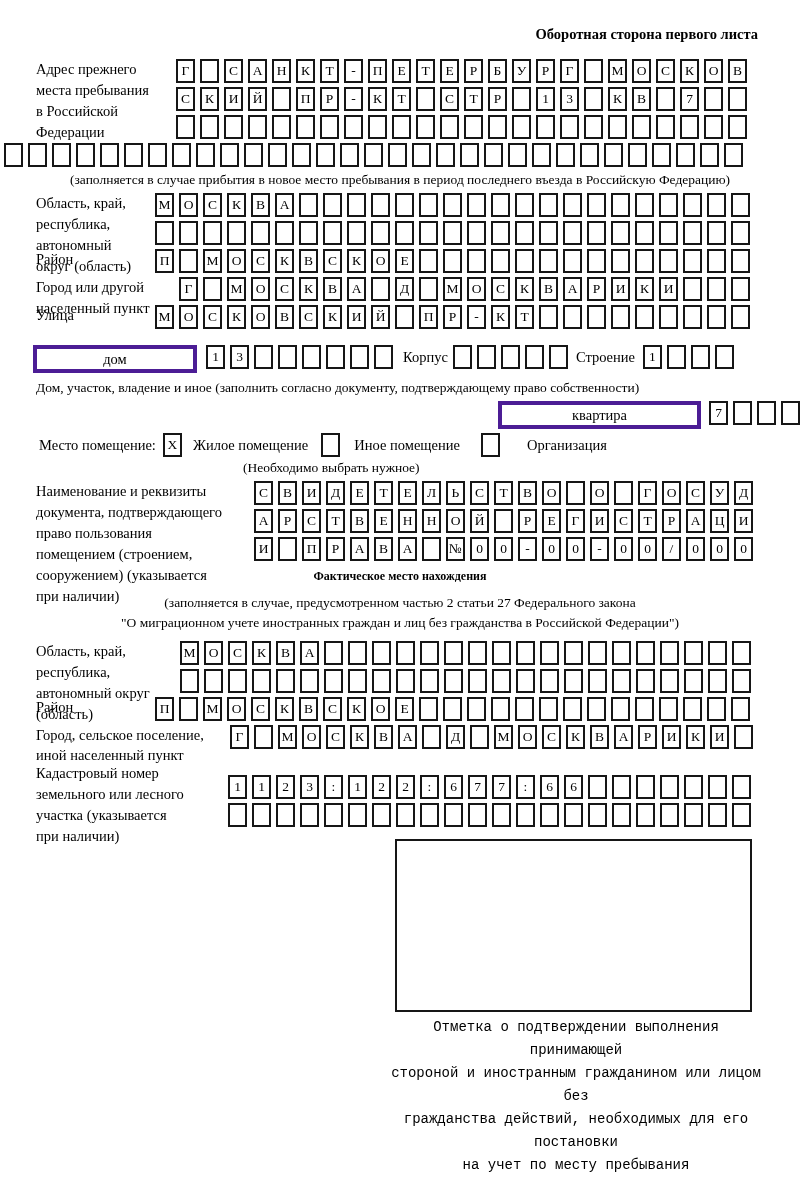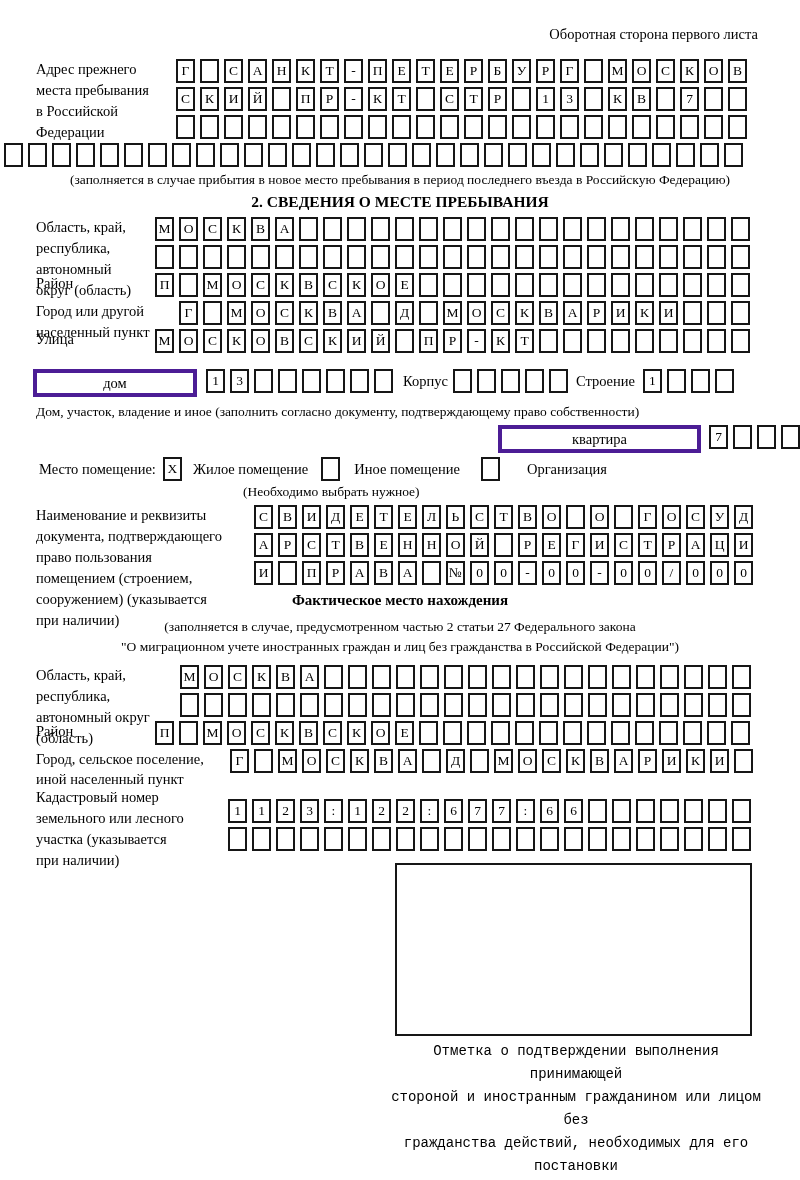--- a/index.html
+++ b/index.html
@@ -1,20 +1,20 @@
 <!DOCTYPE html>
 <html><head>
 <meta charset="utf-8">
 <style>
   html,body { margin:0; padding:0; background:#fff; }
   .page {
     position:relative; width:800px; height:1180px; background:#ffffff;
     font-family:"Liberation Serif", serif; color:#000; overflow:hidden;
   }
-  .header-note { text-align:right; padding:26px 42px 0 0; font-size:14.5px; }
+  .header-note { text-align:right; padding:26px 42px 0 0; font-size:14.5px;font-weight:bold; }
   .blk { position:relative; }
   .lbl {
     position:absolute; left:36px; top:0; font-size:14.5px; line-height:21px;
     white-space:pre-line;
   }
   .cellrow { display:flex; gap:5px; margin-bottom:4px; }
   .cell {
     width:15px; height:20px; border:2px solid #161616; flex:0 0 auto;
     display:flex; align-items:center; justify-content:center;
     font-size:13.5px; background:#fff;
@@ -149,21 +149,20 @@
         <div class="cell"></div>
         <div class="cell"></div>
         <div class="cell"></div>
         <div class="cell"></div>
         <div class="cell"></div>
         <div class="cell"></div>
       </div>
   </div>
   <div class="caption center">(заполняется в случае прибытия в новое место пребывания в период последнего въезда в Российскую Федерацию)</div>
 
-  <div class="heading" style="margin-top:2px;">2. СВЕДЕНИЯ О МЕСТЕ ПРЕБЫВАНИЯ</div>
 
   <div class="blk" style="margin-top:4px;">
     <div class="lbl" style="width:150px;">Область, край,
 республика,
 автономный
 округ (область)</div>
     <div class="cellrow" style="margin-left:155px;">
         <div class="cell">М</div>
         <div class="cell">О</div>
         <div class="cell">С</div>
@@ -434,21 +433,21 @@
         <div class="cell">-</div>
         <div class="cell">0</div>
         <div class="cell">0</div>
         <div class="cell">/</div>
         <div class="cell">0</div>
         <div class="cell">0</div>
         <div class="cell">0</div>
       </div>
   </div>
 
-  <div class="heading" style="font-size:15px;">Фактическое место нахождения</div>
+  <div class="heading" style="font-size:12px;">Фактическое место нахождения</div>
   <div class="caption center" style="margin-top:6px; line-height:20px;">(заполняется в случае, предусмотренном частью 2 статьи 27 Федерального закона</div>
   <div class="caption center" style="line-height:20px;">"О миграционном учете иностранных граждан и лиц без гражданства в Российской Федерации")</div>
 
   <div class="blk" style="margin-top:8px;">
     <div class="lbl" style="width:160px;">Область, край,
 республика,
 автономный округ
 (область)</div>
     <div class="cellrow" style="margin-left:180px;">
         <div class="cell">М</div>

